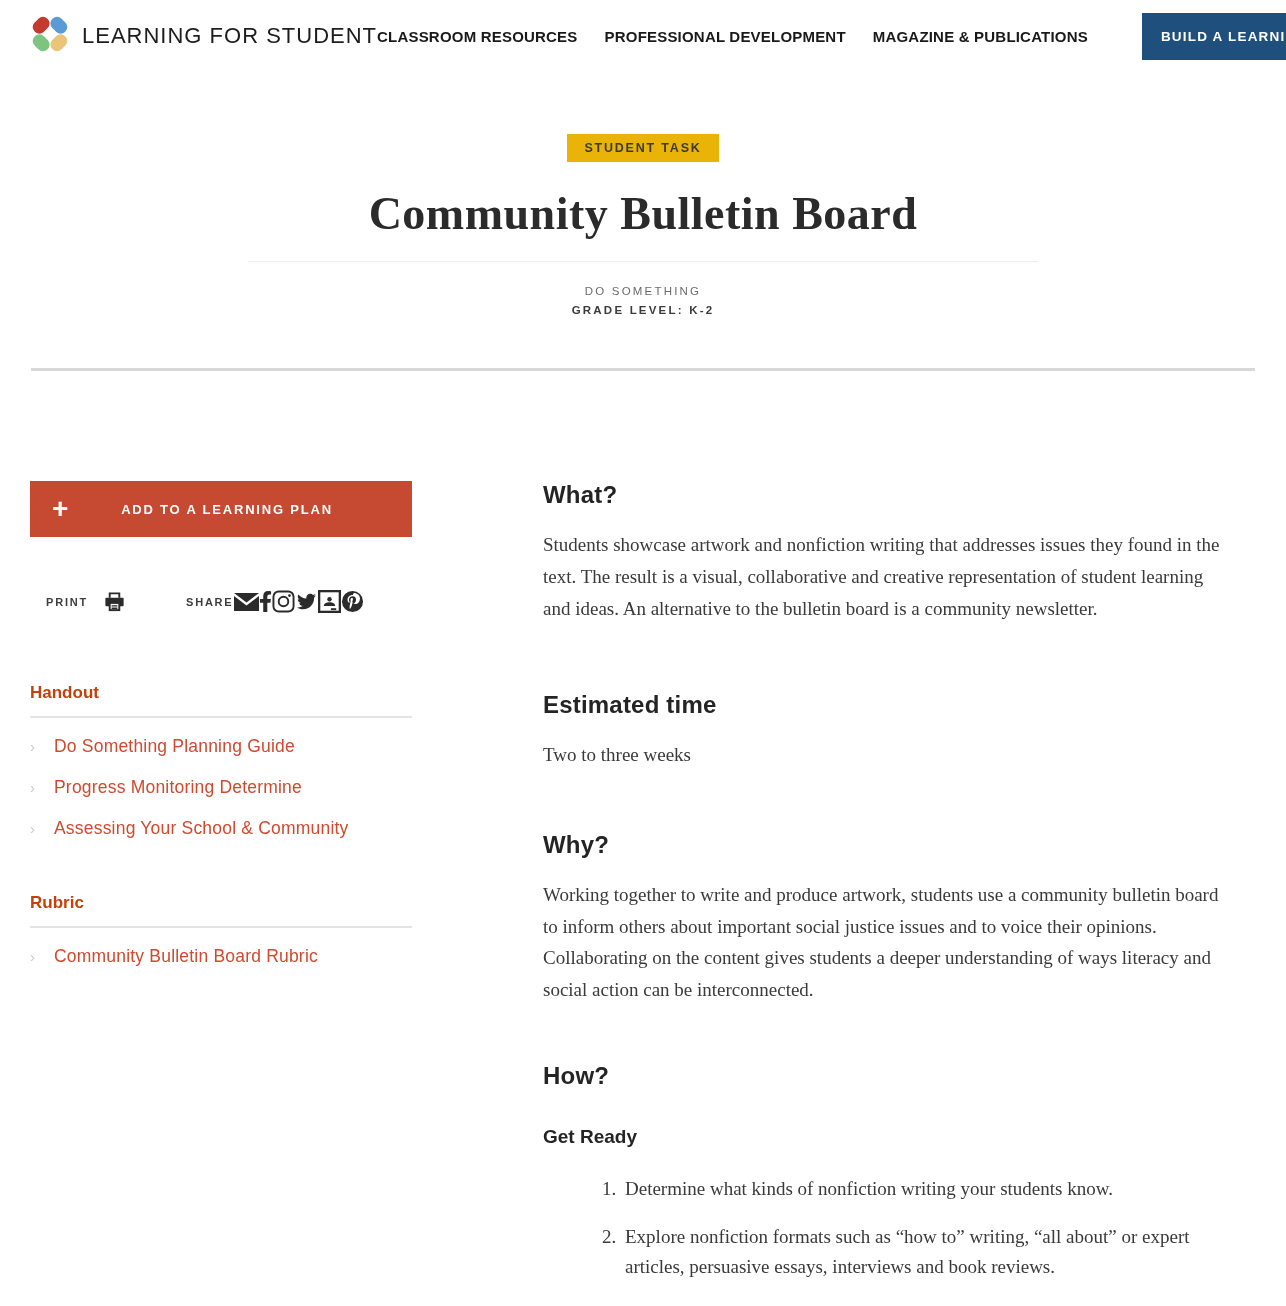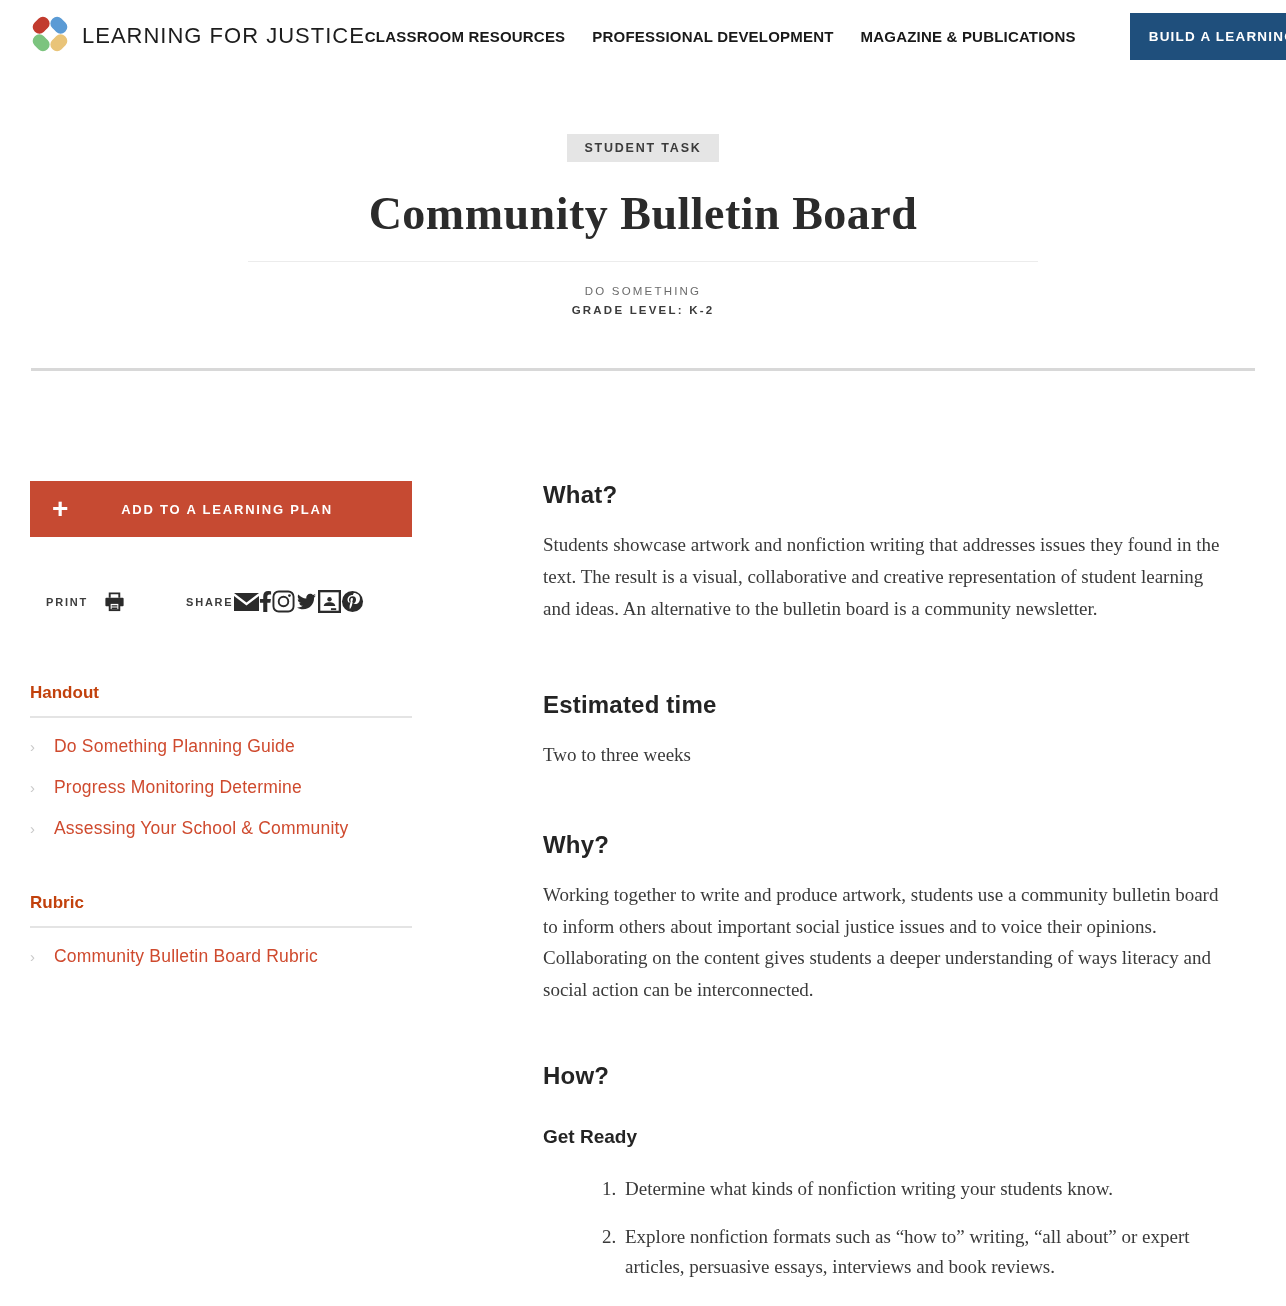--- a/index.html
+++ b/index.html
@@ -35,21 +35,21 @@
     font-size:13.5px; font-weight:700; letter-spacing:1.2px;
     padding:16px 19px; border:none; cursor:pointer;
     font-family:"Liberation Sans", sans-serif;
     white-space:nowrap;
   }
 
   
   .hero { text-align:center; margin-top:62px; }
   .badge {
     display:inline-block;
-    background:#e5e5e5; color:#3b3b3b;
+    background:#eab308; color:#3b3b3b;
     font-size:12.5px; font-weight:700; letter-spacing:1.8px;
     padding:7px 17px;
   }
   .page-title {
     font-family:"Liberation Serif", serif;
     font-weight:700;
     font-size:46px;
     color:#2b2b2b;
     margin-top:25px;
     letter-spacing:0.5px;
@@ -168,21 +168,21 @@
         <g transform="rotate(45 22 22)">
           <rect x="3" y="13" width="13" height="18" rx="6" fill="#c23b2e"></rect>
           <rect x="13" y="3" width="18" height="13" rx="6" fill="#5b9bd5"></rect>
           <rect x="28" y="13" width="13" height="18" rx="6" fill="#e9c479"></rect>
           <rect x="13" y="28" width="18" height="13" rx="6" fill="#7cc47f"></rect>
         </g>
         <circle cx="22" cy="22" r="5.5" fill="#ffffff"></circle>
         <path d="M22 16.5l2.5 5.5-5 .2z" fill="#ffffff"></path>
       </svg>
     </span>
-    <span class="brand-text">LEARNING FOR JUSTICE</span>
+    <span class="brand-text">LEARNING FOR STUDENT</span>
   </div>
   <nav class="nav">
     <span class="nav-link">CLASSROOM RESOURCES</span>
     <span class="nav-link">PROFESSIONAL DEVELOPMENT</span>
     <span class="nav-link">MAGAZINE &amp; PUBLICATIONS</span>
     <button class="cta-btn">BUILD A LEARNING PLAN</button>
   </nav>
 </div>
 
 <div class="hero">

